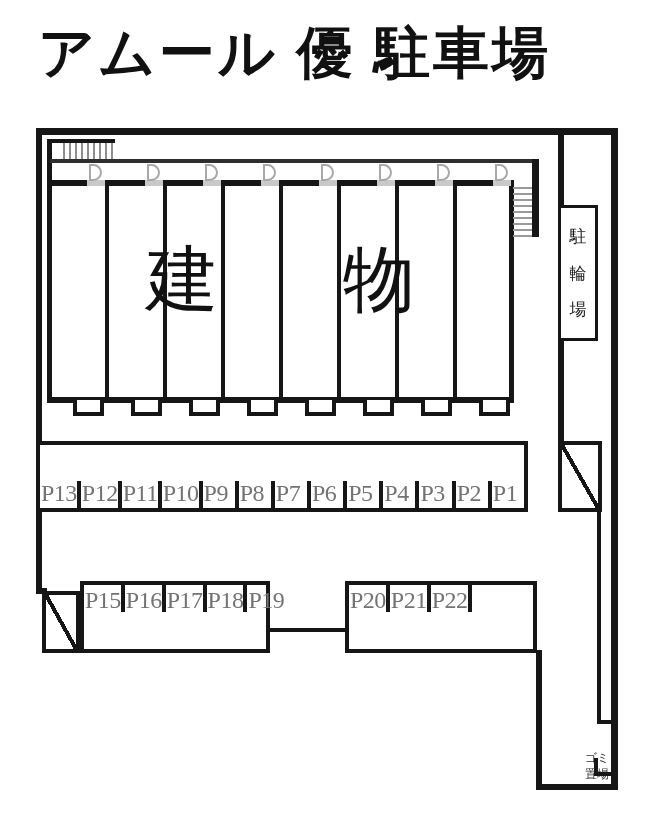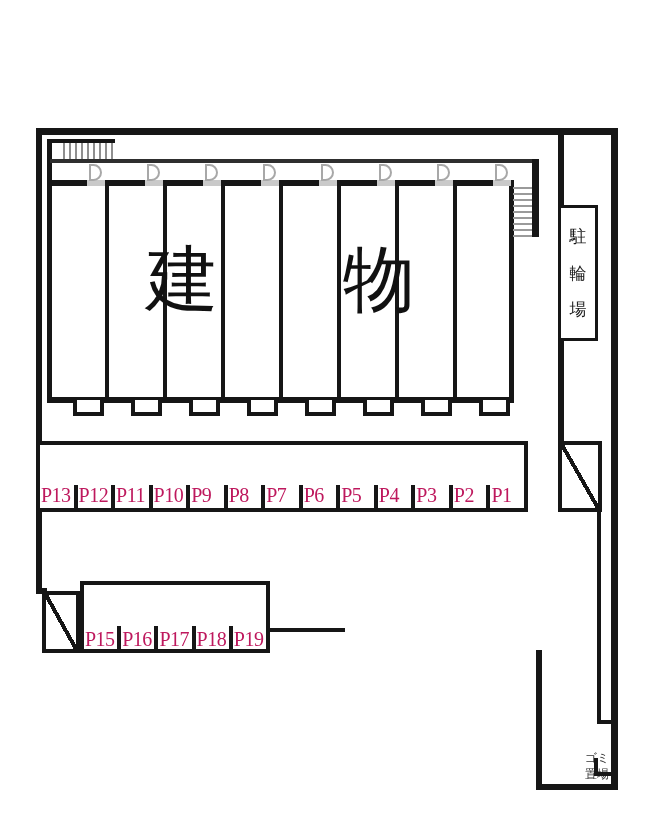--- a/index.html
+++ b/index.html
@@ -7,25 +7,25 @@
         font-family:"Liberation Sans",sans-serif;color:#161616;}
   .wall{position:absolute;background:#161616;}
   .grayline{position:absolute;background:#2e2e2e;}
   .box{position:absolute;background:#fff;border:4px solid #161616;box-sizing:border-box;}
   .diag{background-image:linear-gradient(to right top,
         transparent calc(50% - 2px), #161616 calc(50% - 2px),
         #161616 calc(50% + 2px), transparent calc(50% + 2px));}
   .prow{position:absolute;display:flex;background:#fff;border:4px solid #161616;box-sizing:border-box;}
   .pcell{flex:1 1 0;border-right:4px solid #161616;display:flex;overflow:visible;}
   .pcell:last-child{border-right:none;}
-  .pcell span{font-family:"Liberation Serif",serif;font-size:20px;letter-spacing:-0.5px;
-        white-space:nowrap;color:#be185d;line-height:1;}
+  .pcell span{font-family:"Liberation Serif",serif;font-size:24px;letter-spacing:-0.5px;
+        white-space:nowrap;color:#737373;line-height:1;}
   .row-bottomlbl{align-items:flex-end;}
   .row-bottomlbl span{margin:0 0 3px 1px;}
-  .row-toplbl{align-items:flex-end;}
+  .row-toplbl{align-items:flex-start;}
   .row-toplbl span{margin:3px 0 0 1px;}
   .title{position:absolute;left:38px;top:16px;font-size:56px;font-weight:600;
         letter-spacing:3px;color:#111;white-space:nowrap;}
   .bigkanji{position:absolute;font-size:72px;line-height:1;color:#111;font-weight:500;}
   .hatch-v{position:absolute;background-image:repeating-linear-gradient(90deg,
         #8f8f8f 0 2px, transparent 2px 6px);border-top:4px solid #161616;box-sizing:border-box;}
   .hatch-h{position:absolute;background-image:repeating-linear-gradient(0deg,
         #9a9a9a 0 2px, transparent 2px 6px);}
   .doorarc{position:absolute;width:13px;height:17px;background:#fff;
         border:2px solid #a8a8a8;border-radius:0 13px 13px 0;box-sizing:border-box;}
@@ -36,20 +36,21 @@
         align-items:center;justify-content:space-evenly;}
   .bike span{font-size:17px;color:#1a1a1a;line-height:1;}
   .garbage{position:absolute;left:579px;top:750px;width:36px;text-align:center;
         font-size:12px;line-height:1.35;color:#333;}
 </style>
 </head>
 <body>
 
 <div id="plan">
 
+  <div class="title">アムール 優 駐車場</div>
 
   <div class="wall" style="left:36px;top:128px;width:582px;height:7px;"></div>
   <div class="wall" style="left:611px;top:128px;width:7px;height:662px;"></div>
   <div class="wall" style="left:36px;top:128px;width:6px;height:466px;"></div>
   <div class="wall" style="left:36px;top:588px;width:11px;height:6px;"></div>
   <div class="wall" style="left:536px;top:784px;width:82px;height:6px;"></div>
   <div class="wall" style="left:536px;top:650px;width:6px;height:140px;"></div>
 
   <div class="wall" style="left:47px;top:139px;width:5px;height:264px;"></div>
   <div class="wall" style="left:47px;top:139px;width:68px;height:4px;"></div>
@@ -165,20 +166,33 @@
     <div class="pcell row-toplbl">
         <span>P18</span>
       </div>
     <div class="pcell row-toplbl">
         <span>P19</span>
       </div>
   </div>
 
   <div class="wall" style="left:270px;top:628px;width:75px;height:4px;"></div>
 
+  <div class="prow row-toplbl" style="left:345px;top:581px;width:192px;height:72px;">
+    <div class="pcell row-toplbl">
+        <span>P20</span>
+      </div>
+    <div class="pcell row-toplbl">
+        <span>P21</span>
+      </div>
+    <div class="pcell row-toplbl">
+        <span>P22</span>
+      </div>
+    <div class="pcell diag"></div>
+    <div class="pcell diag"></div>
+  </div>
 
   <div class="wall" style="left:597px;top:510px;width:4px;height:213px;"></div>
   <div class="wall" style="left:597px;top:720px;width:18px;height:4px;"></div>
   <div class="garbage">
     <div>ゴミ</div>
     <div>置場</div>
   </div>
   <div class="wall" style="left:594px;top:758px;width:4px;height:18px;"></div>
   <div class="wall" style="left:594px;top:772px;width:21px;height:4px;"></div>
 

